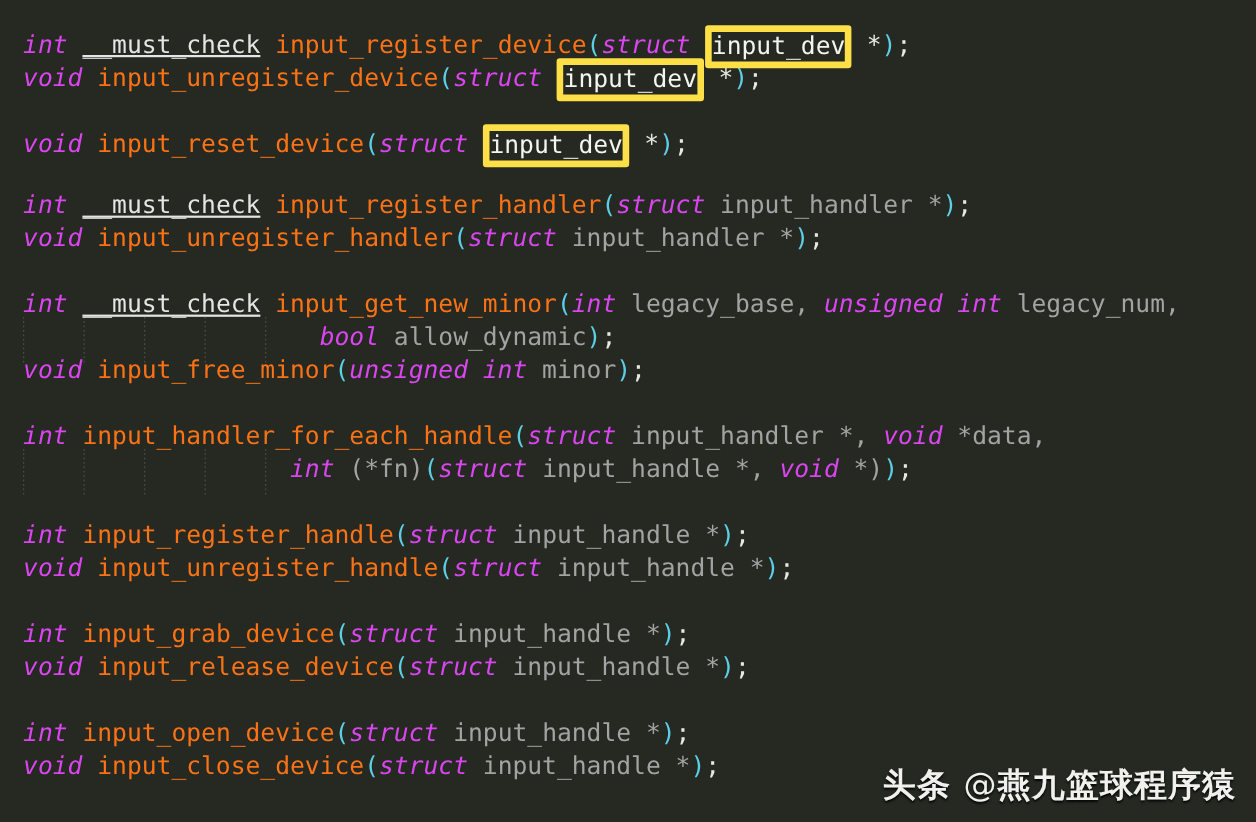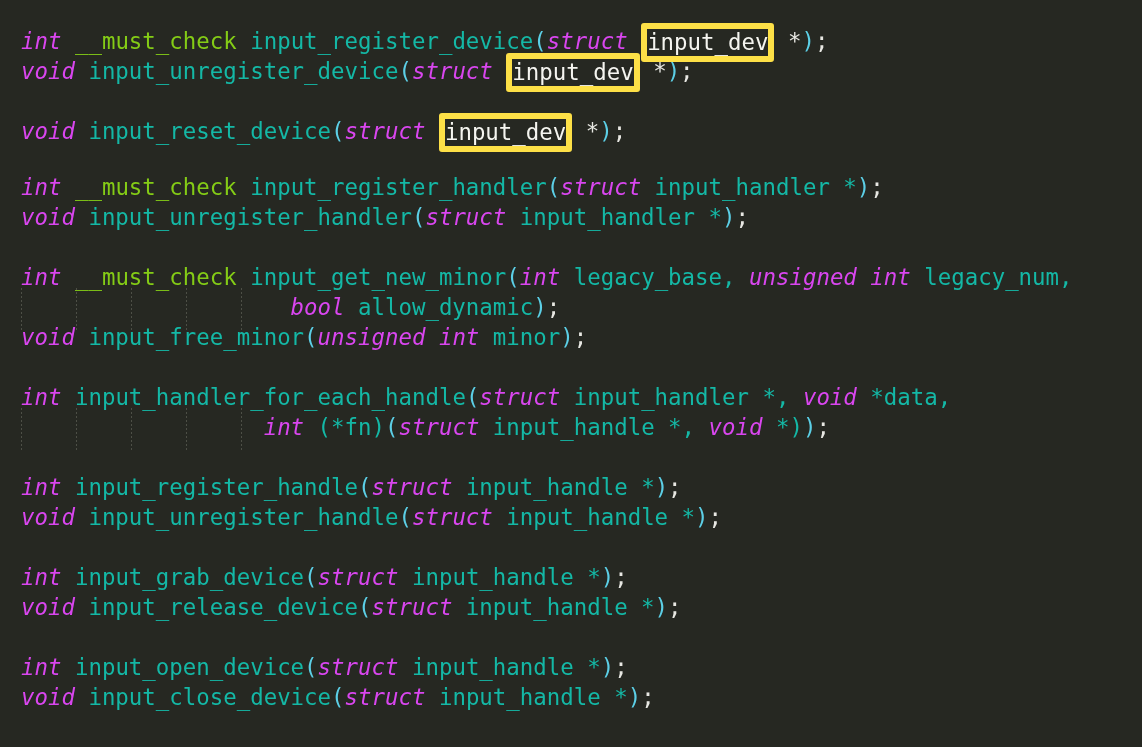--- a/index.html
+++ b/index.html
@@ -54,25 +54,25 @@
   }
   .line {
     height: 30px;
     padding-left: 21px;
     white-space: pre;
   }
   .line.blank { color: transparent; }
 
   
   .kw      { color: #d946ef; font-style: italic; }   
-  .fn      { color: #14b8a6; }                        
+  .fn      { color: #f97316; }                        
   .punc    { color: #5ccfe6; }                        
-  .plain   { color: #14b8a6; }                        
+  .plain   { color: #a3a3a3; }                        
   .sym     { color: #e8e8e3; }                        
-  .macro   { color: #84cc16; }                        
+  .macro   { color: #e5e5e5; text-decoration: underline; }                        
 
   
   .occ {
     color: #f5f5f0;
     border: 6px solid #fde047;
     border-radius: 3px;
     padding: 0 0px;
     box-sizing: border-box;
     display: inline-block;
     line-height: 27px;
@@ -110,14 +110,17 @@
       <div class="indent-guide" style="left: 241px; top: 288px; height: 42px;"></div>
       <div class="indent-guide" style="left: 21px; top: 408px; height: 42px;"></div>
       <div class="indent-guide" style="left: 76px; top: 408px; height: 42px;"></div>
       <div class="indent-guide" style="left: 131px; top: 408px; height: 42px;"></div>
       <div class="indent-guide" style="left: 186px; top: 408px; height: 42px;"></div>
       <div class="indent-guide" style="left: 241px; top: 408px; height: 42px;"></div>
     </div>
 
   <div id="code"><div class="line"><span class="kw">int</span><span class="plain"> </span><span class="macro">__must_check</span><span class="plain"> </span><span class="fn">input_register_device</span><span class="punc">(</span><span class="kw">struct</span><span class="plain"> </span><span class="occ">input_dev</span><span class="sym"> *</span><span class="punc">)</span><span class="sym">;</span></div><div class="line"><span class="kw">void</span><span class="plain"> </span><span class="fn">input_unregister_device</span><span class="punc">(</span><span class="kw">struct</span><span class="plain"> </span><span class="occ">input_dev</span><span class="sym"> *</span><span class="punc">)</span><span class="sym">;</span></div><div class="line blank">&nbsp;</div><div class="line"><span class="kw">void</span><span class="plain"> </span><span class="fn">input_reset_device</span><span class="punc">(</span><span class="kw">struct</span><span class="plain"> </span><span class="occ">input_dev</span><span class="sym"> *</span><span class="punc">)</span><span class="sym">;</span></div><div class="line blank">&nbsp;</div><div class="line"><span class="kw">int</span><span class="plain"> </span><span class="macro">__must_check</span><span class="plain"> </span><span class="fn">input_register_handler</span><span class="punc">(</span><span class="kw">struct</span><span class="plain"> input_handler *</span><span class="punc">)</span><span class="sym">;</span></div><div class="line"><span class="kw">void</span><span class="plain"> </span><span class="fn">input_unregister_handler</span><span class="punc">(</span><span class="kw">struct</span><span class="plain"> input_handler *</span><span class="punc">)</span><span class="sym">;</span></div><div class="line blank">&nbsp;</div><div class="line"><span class="kw">int</span><span class="plain"> </span><span class="macro">__must_check</span><span class="plain"> </span><span class="fn">input_get_new_minor</span><span class="punc">(</span><span class="kw">int</span><span class="plain"> legacy_base, </span><span class="kw">unsigned int</span><span class="plain"> legacy_num,</span></div><div class="line"><span class="plain">                    </span><span class="kw">bool</span><span class="plain"> allow_dynamic</span><span class="punc">)</span><span class="sym">;</span></div><div class="line"><span class="kw">void</span><span class="plain"> </span><span class="fn">input_free_minor</span><span class="punc">(</span><span class="kw">unsigned int</span><span class="plain"> minor</span><span class="punc">)</span><span class="sym">;</span></div><div class="line blank">&nbsp;</div><div class="line"><span class="kw">int</span><span class="plain"> </span><span class="fn">input_handler_for_each_handle</span><span class="punc">(</span><span class="kw">struct</span><span class="plain"> input_handler *, </span><span class="kw">void</span><span class="plain"> *data,</span></div><div class="line"><span class="plain">                  </span><span class="kw">int</span><span class="plain"> (*fn)</span><span class="punc">(</span><span class="kw">struct</span><span class="plain"> input_handle *, </span><span class="kw">void</span><span class="plain"> *)</span><span class="punc">)</span><span class="sym">;</span></div><div class="line blank">&nbsp;</div><div class="line"><span class="kw">int</span><span class="plain"> </span><span class="fn">input_register_handle</span><span class="punc">(</span><span class="kw">struct</span><span class="plain"> input_handle *</span><span class="punc">)</span><span class="sym">;</span></div><div class="line"><span class="kw">void</span><span class="plain"> </span><span class="fn">input_unregister_handle</span><span class="punc">(</span><span class="kw">struct</span><span class="plain"> input_handle *</span><span class="punc">)</span><span class="sym">;</span></div><div class="line blank">&nbsp;</div><div class="line"><span class="kw">int</span><span class="plain"> </span><span class="fn">input_grab_device</span><span class="punc">(</span><span class="kw">struct</span><span class="plain"> input_handle *</span><span class="punc">)</span><span class="sym">;</span></div><div class="line"><span class="kw">void</span><span class="plain"> </span><span class="fn">input_release_device</span><span class="punc">(</span><span class="kw">struct</span><span class="plain"> input_handle *</span><span class="punc">)</span><span class="sym">;</span></div><div class="line blank">&nbsp;</div><div class="line"><span class="kw">int</span><span class="plain"> </span><span class="fn">input_open_device</span><span class="punc">(</span><span class="kw">struct</span><span class="plain"> input_handle *</span><span class="punc">)</span><span class="sym">;</span></div><div class="line"><span class="kw">void</span><span class="plain"> </span><span class="fn">input_close_device</span><span class="punc">(</span><span class="kw">struct</span><span class="plain"> input_handle *</span><span class="punc">)</span><span class="sym">;</span></div></div>
 
+  <div id="watermark">
+    <span>头条</span><span>&nbsp;</span><span class="wm-at">@</span><span>燕九篮球程序猿</span>
+  </div>
 
 </div>
 
 </body></html>

